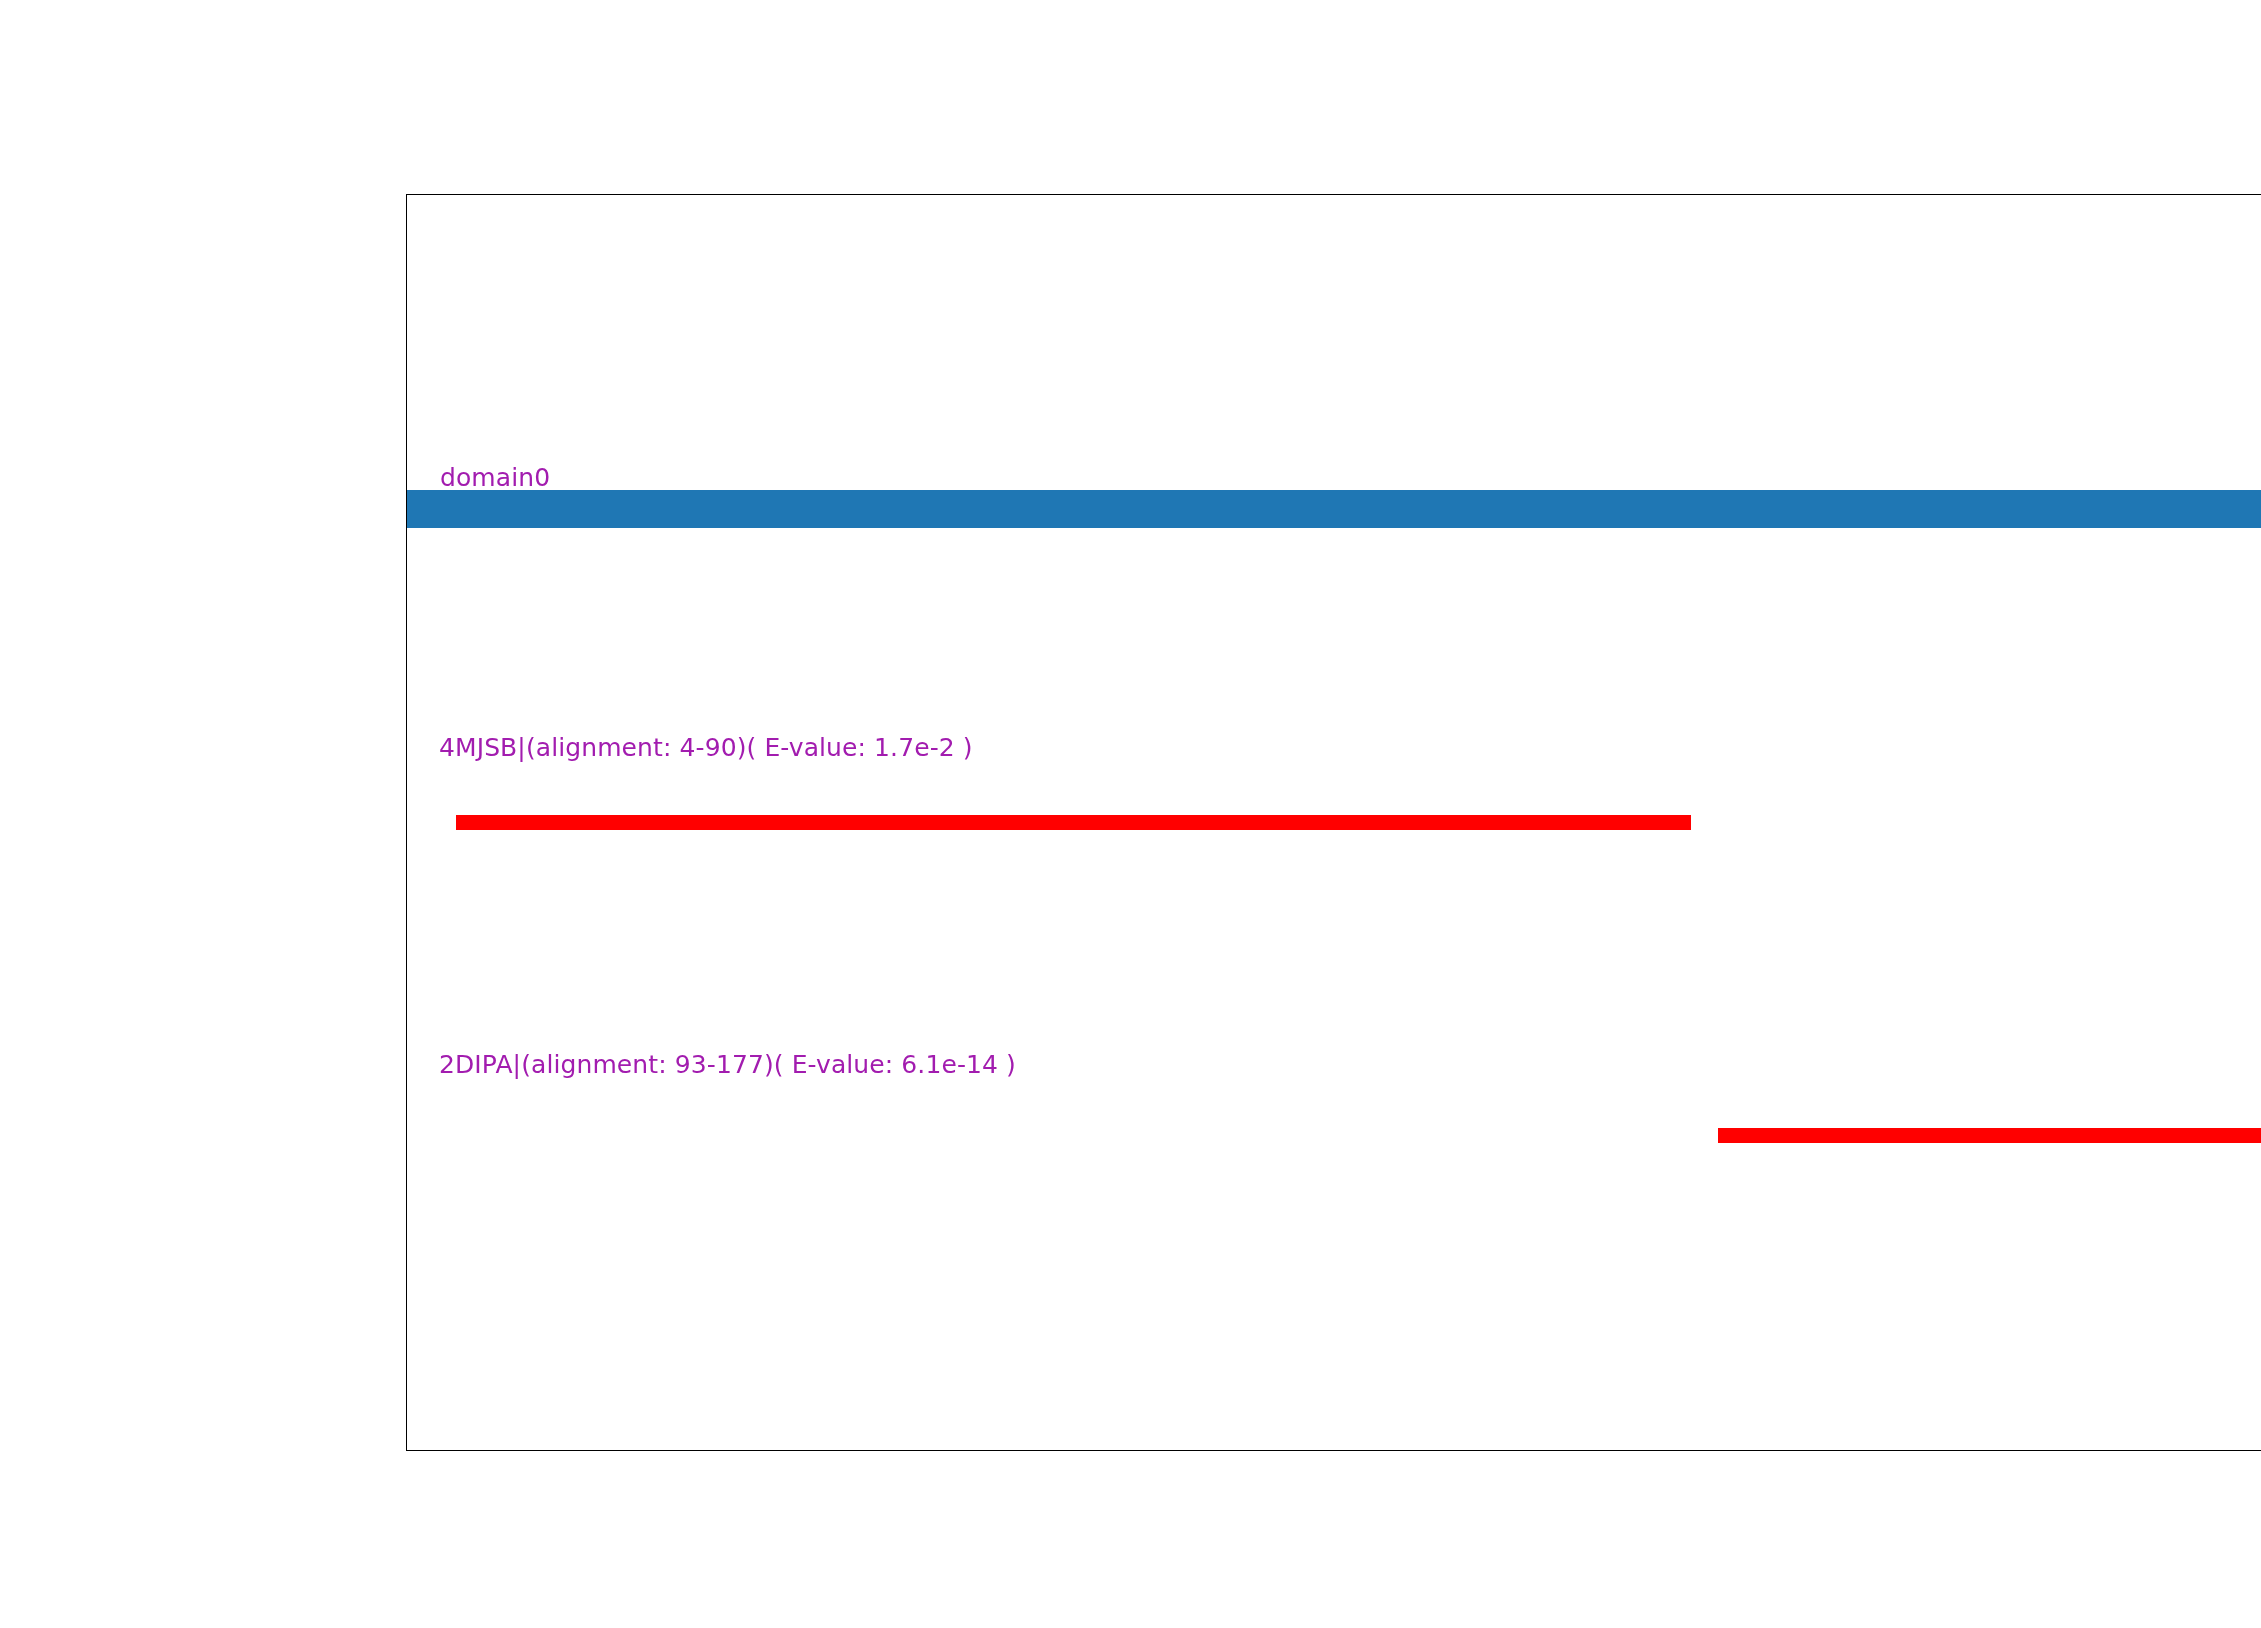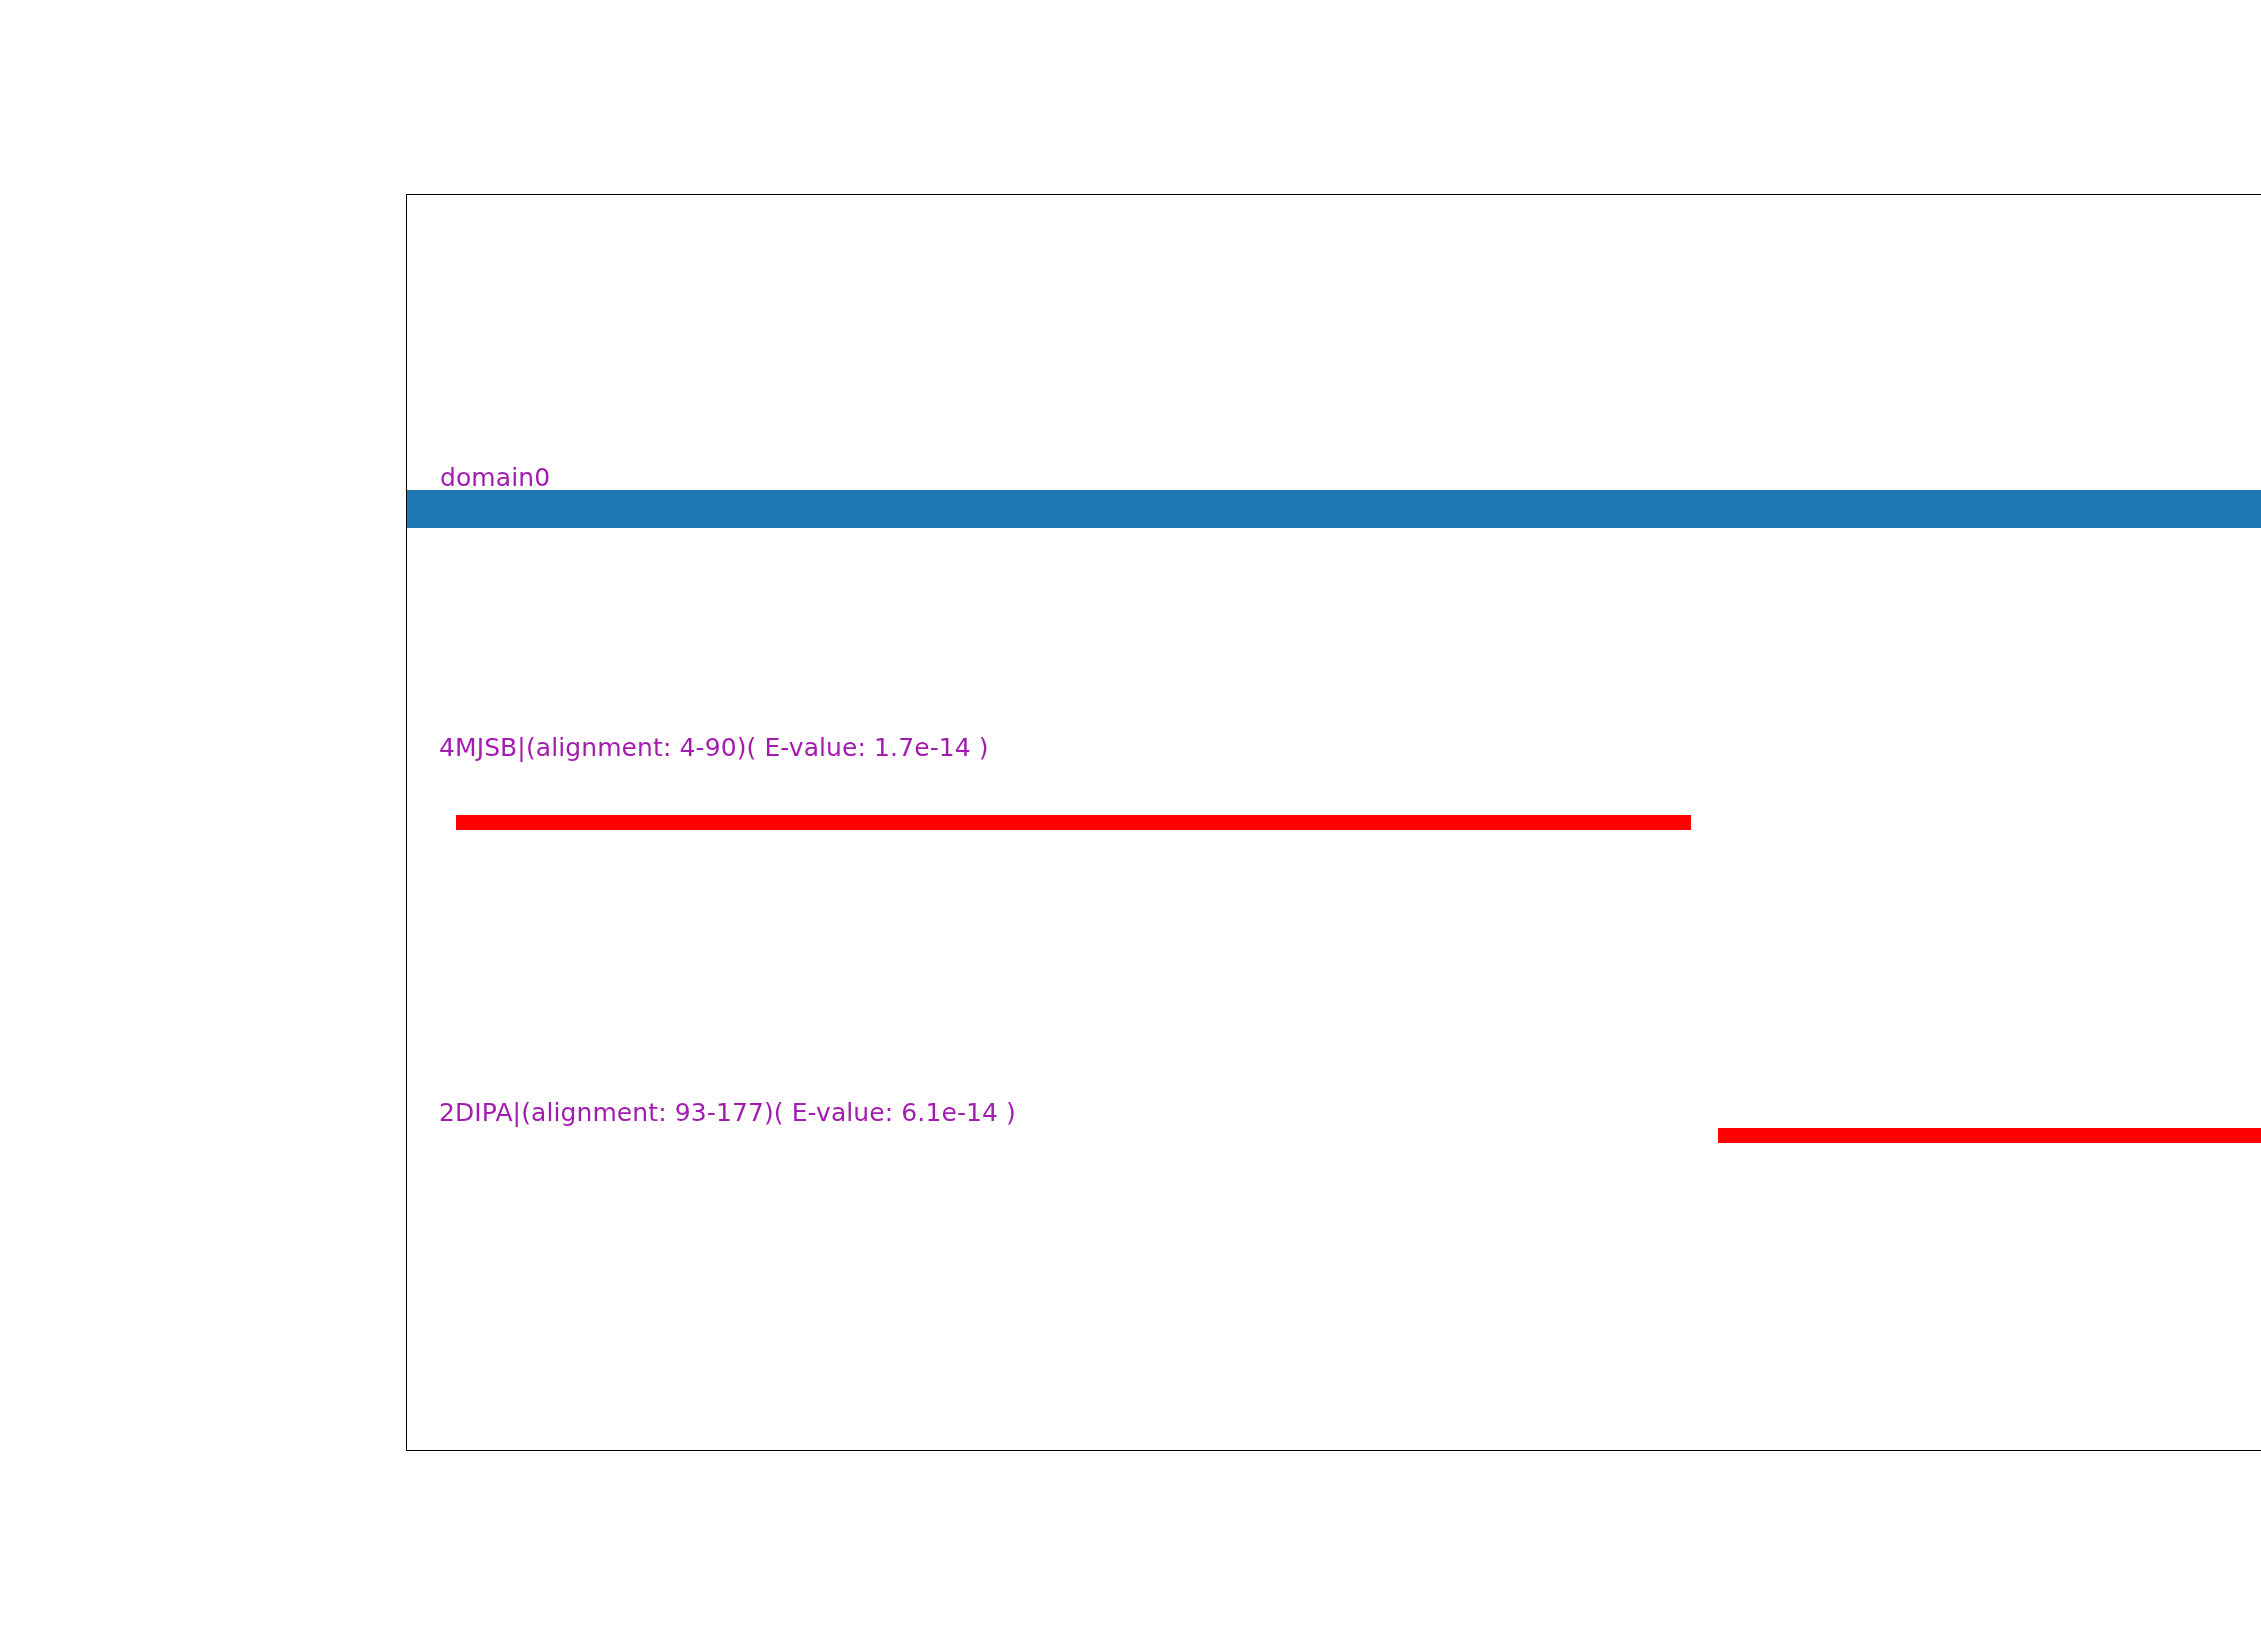--- a/index.html
+++ b/index.html
@@ -65,37 +65,37 @@
     height: 14.5px;
   }
 
   
   #query-label    { left: 33px;  top: 270px; }
   #query-bar      { left: 0px;   top: 295px; width: 2524px; }
 
   #hit0-label     { left: 32px;  top: 540px; }
   #hit0-bar       { left: 49px; top: 620px; width: 1235px; }
 
-  #hit1-label     { left: 32px;  top: 857px; margin-top: 48px; }
+  #hit1-label     { left: 32px;  top: 857px; }
   #hit1-bar       { left: 1311px; top: 933px; width: 1207px; }
 </style>
 </head>
 <body>
 
 <div id="canvas" style="background: rgb(255, 255, 255);">
 
   <div id="plot-frame" style="border-color: rgb(0, 0, 0);">
 
     <div class="track">
       <div class="track-label" id="query-label">domain0</div>
       <div class="bar bar-query" id="query-bar" style="background: rgb(31, 119, 180); height: 38px;"></div>
     </div>
 
     <div class="track">
-      <div class="track-label" id="hit0-label">4MJSB|(alignment: 4-90)( E-value: 1.7e-14 )</div>
+      <div class="track-label" id="hit0-label">4MJSB|(alignment: 4-90)( E-value: 1.7e-2 )</div>
       <div class="bar bar-hit" id="hit0-bar" style="background: rgb(255, 0, 0); height: 14.5px;"></div>
     </div>
 
     <div class="track">
       <div class="track-label" id="hit1-label">2DIPA|(alignment: 93-177)( E-value: 6.1e-14 )</div>
       <div class="bar bar-hit" id="hit1-bar" style="background: rgb(255, 0, 0); height: 14.5px;"></div>
     </div>
 
   </div>
 </div>

